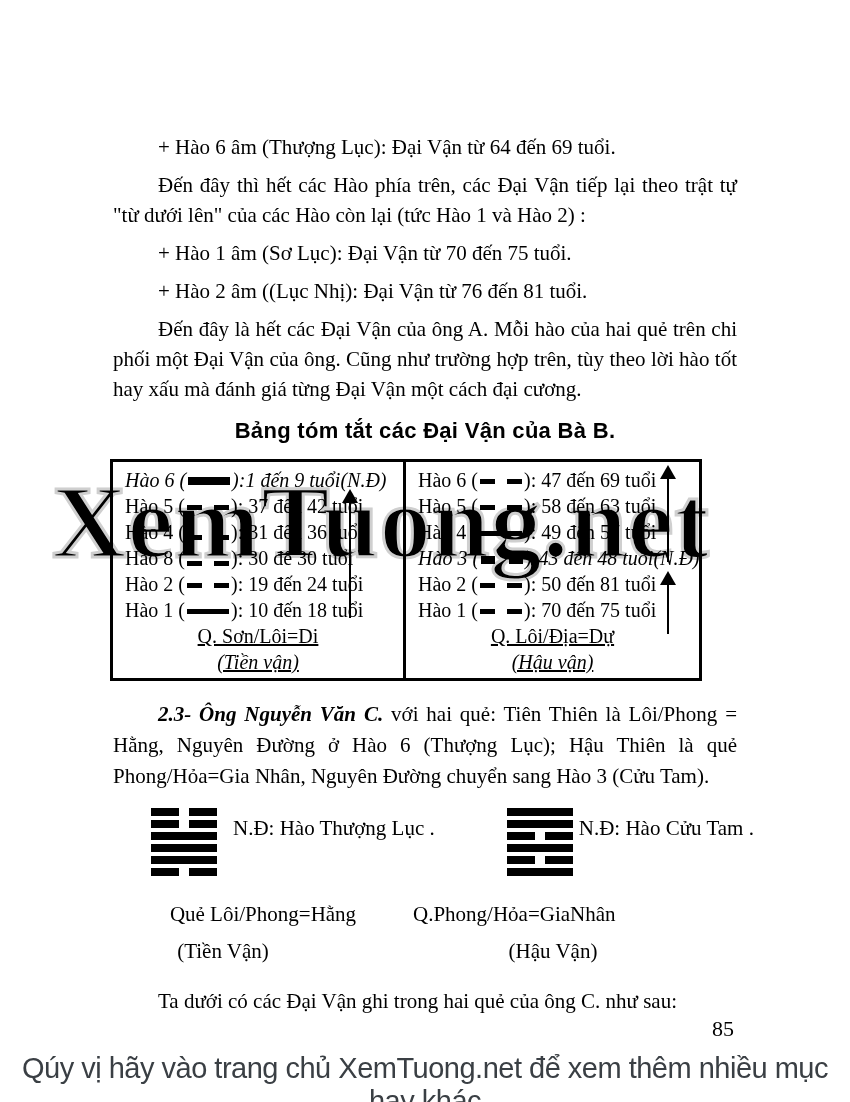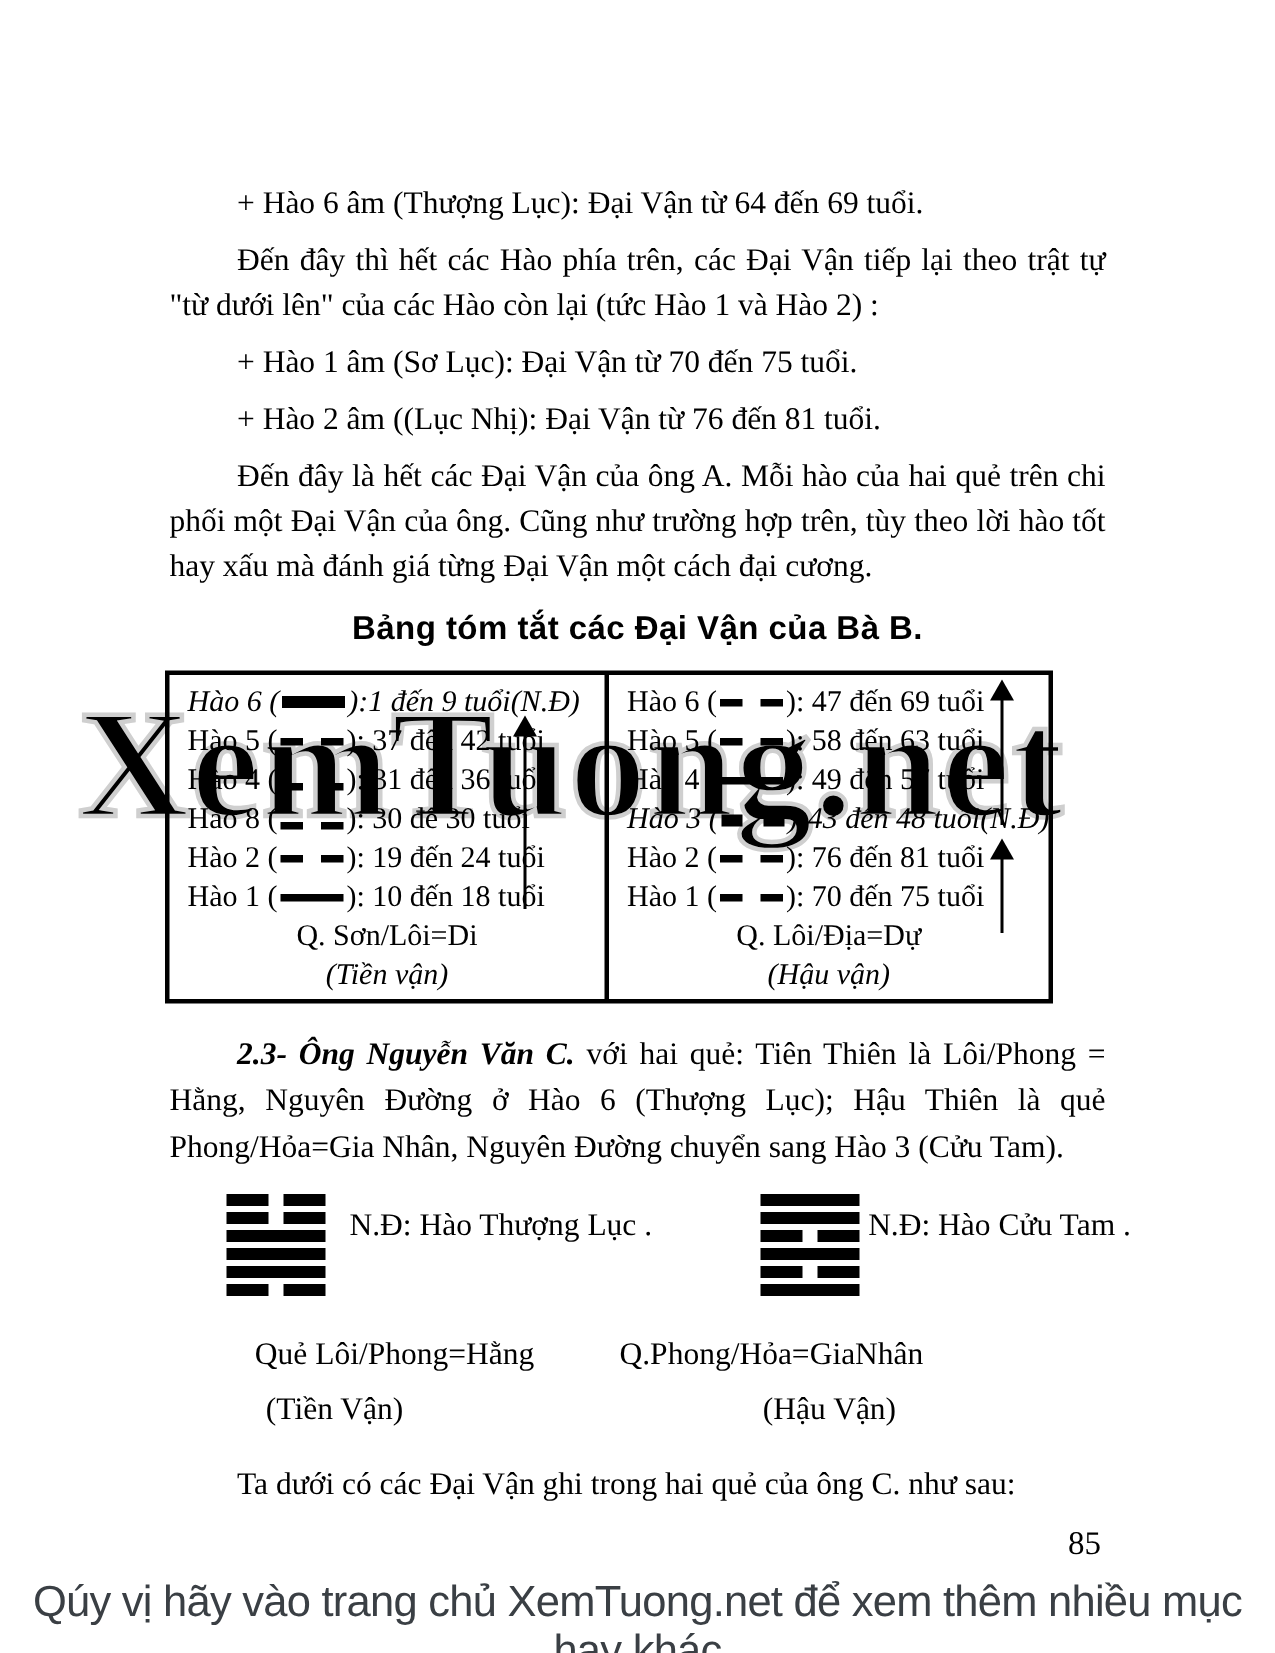--- a/index.html
+++ b/index.html
@@ -1,38 +1,38 @@
 <!DOCTYPE html>
 <html><head>
 <meta charset="utf-8">
 <style>
   html,body{margin:0;padding:0;background:#fff;}
   .page{position:relative;width:850px;height:1102px;background:#ffffff;overflow:hidden;
         font-family:"Liberation Serif",serif;color:#000;}
-  .content{position:absolute;left:113px;top:120px;width:624px;}
+  .content{position:absolute;left:113px;top:132px;width:624px;}
 
   
   .para{margin:0 0 8px;font-size:21px;line-height:30px;text-indent:45px;}
   .para.body{text-align:justify;}
 
   
   .table-title{margin:14px 0 15px;text-align:center;font-family:"Liberation Sans",sans-serif;
                font-size:22px;font-weight:800;letter-spacing:.3px;}
 
   
   .table-wrap{position:relative;width:592px;margin-left:-3px;}
   .watermark{position:absolute;left:-58px;top:4px;z-index:0;white-space:nowrap;
              font-family:Liberation Serif, serif;font-weight:bold;font-size:103px;
              letter-spacing:1px;color:#000000;-webkit-text-stroke:3px #cfcfcf;pointer-events:none;}
   .tbl{position:relative;z-index:1;display:flex;border:3px solid #000;background:transparent;}
   .tcol{width:50%;position:relative;padding:5px 0 3px;}
   .tcol.left{border-right:3px solid #000;}
   .hao-row{font-size:20px;line-height:26px;padding-left:12px;white-space:nowrap;}
   .hao-row.it{font-style:italic;}
-  .tfoot{font-size:20px;line-height:26px;text-align:center;}
+  .tfoot{font-size:20px;line-height:26px;text-align:center;text-decoration:underline;}
   .tfoot.it{font-style:italic;}
 
   
   .hl{display:inline-block;width:46px;height:18px;position:relative;vertical-align:-3px;}
   .hl.solid::before{content:"";position:absolute;left:2px;right:2px;top:7px;height:5px;background:#000;}
   .hl.solid.thick::before{top:5px;height:8px;}
   .hl.broken::before,.hl.broken::after{content:"";position:absolute;top:7px;height:5px;width:15px;background:#000;}
   .hl.broken::before{left:2px;}
   .hl.broken::after{right:2px;}
   .hl.broken.low::before,.hl.broken.low::after{top:11px;}
@@ -94,21 +94,21 @@
             <div class="tfoot">Q. Sơn/Lôi=Di</div>
             <div class="tfoot it">(Tiền vận)</div>
           </div>
         <div class="tcol" id="col-right">
           <div class="arrow" style="right:30px;top:16px;height:84px;"></div>
           <div class="arrow" style="right:30px;top:122px;height:50px;"></div>
         <div class="hao-row"><span>Hào 6 (</span><span class="hl broken"></span><span>): 47 đến 69 tuổi</span></div>
             <div class="hao-row"><span>Hào 5 (</span><span class="hl broken"></span><span>): 58 đến 63 tuổi</span></div>
             <div class="hao-row"><span>Hào 4 (</span><span class="hl solid"></span><span>): 49 đến 57 tuổi</span></div>
             <div class="hao-row it"><span>Hào 3 (</span><span class="hl broken thick"></span><span>):43 đến 48 tuổi(N.Đ)</span></div>
-            <div class="hao-row"><span>Hào 2 (</span><span class="hl broken"></span><span>): 76 đến 81 tuổi</span></div>
+            <div class="hao-row"><span>Hào 2 (</span><span class="hl broken"></span><span>): 50 đến 81 tuổi</span></div>
             <div class="hao-row"><span>Hào 1 (</span><span class="hl broken"></span><span>): 70 đến 75 tuổi</span></div>
             <div class="tfoot">Q. Lôi/Địa=Dự</div>
             <div class="tfoot it">(Hậu vận)</div>
           </div>
       </div>
     </div>
 
     <p class="sec23"><span class="lead">2.3- Ông Nguyễn Văn C.</span><span> với hai quẻ: Tiên Thiên là Lôi/Phong = Hằng, Nguyên Đường ở Hào 6 (Thượng Lục); Hậu Thiên là quẻ Phong/Hỏa=Gia Nhân, Nguyên Đường chuyển sang Hào 3 (Cửu Tam).</span></p>
 
     <div class="hex-row">

